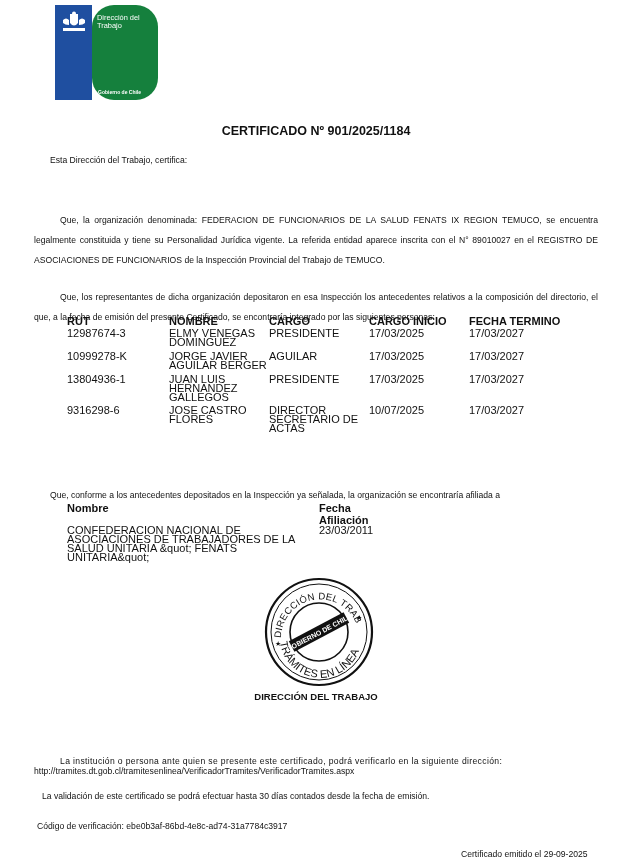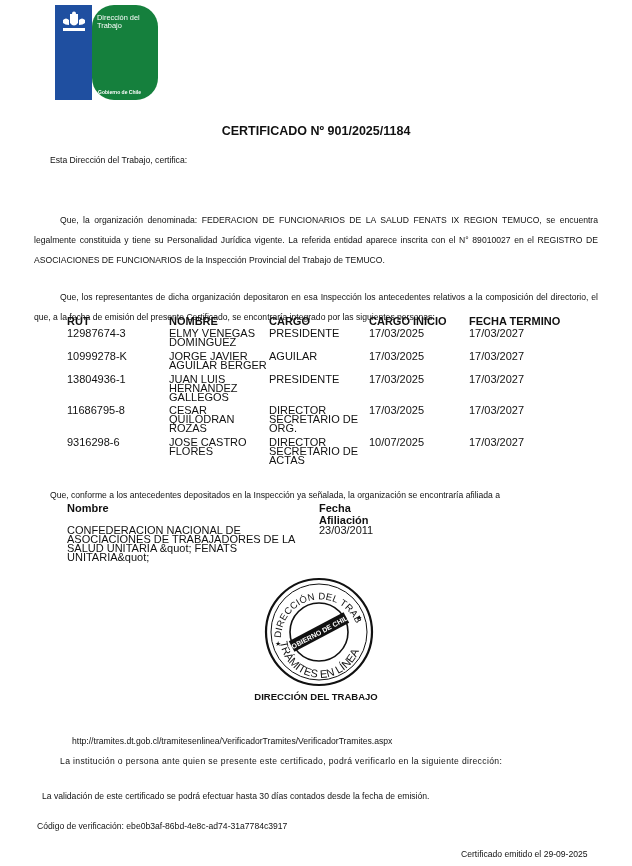--- a/index.html
+++ b/index.html
@@ -87,27 +87,20 @@
       <td>17/03/2027</td>
     </tr>
     <tr style="height:31px">
       <td>13804936-1</td>
       <td>JUAN LUIS HERNANDEZ GALLEGOS</td>
       <td>PRESIDENTE</td>
       <td>17/03/2025</td>
       <td>17/03/2027</td>
     </tr>
     <tr style="height:32px">
-      <td>11686795-8</td>
-      <td>CESAR QUILODRAN ROZAS</td>
-      <td>DIRECTOR SECRETARIO DE ORG.</td>
-      <td>17/03/2025</td>
-      <td>17/03/2027</td>
-    </tr>
-    <tr style="height:32px">
       <td>9316298-6</td>
       <td>JOSE CASTRO FLORES</td>
       <td>DIRECTOR SECRETARIO DE ACTAS</td>
       <td>10/07/2025</td>
       <td>17/03/2027</td>
     </tr>
   </tbody>
 </table>
 
 <div class="abs" style="left:50px; top:490px;">Que, conforme a los antecedentes depositados en la Inspección ya señalada, la organización se encontraría afiliada a</div>
@@ -149,21 +142,21 @@
     <rect x="25" y="50" width="62" height="12" fill="#111"></rect>
     <text x="56" y="59" text-anchor="middle" font-family="Liberation Sans, sans-serif" font-size="7" font-weight="bold" fill="#fff">GOBIERNO DE CHILE</text>
   </g>
   <text x="12" y="70" font-size="7" fill="#111">★</text>
   <text x="93" y="44" font-size="7" fill="#111">★</text>
 </svg>
 
 <div class="abs bold center-text" style="left:0; width:632px; top:691px; font-size:9.5px;">DIRECCIÓN DEL TRABAJO</div>
 
 <div class="abs p indent just" style="left:34px; top:734px; width:564px; letter-spacing:0.35px;">La institución o persona ante quien se presente este certificado, podrá verificarlo en la siguiente dirección:</div>
-<div class="abs" style="left:34px; top:736px;margin-left:38px;">http://tramites.dt.gob.cl/tramitesenlinea/VerificadorTramites/VerificadorTramites.aspx</div>
+<div class="abs" style="left:34px; top:766px;">http://tramites.dt.gob.cl/tramitesenlinea/VerificadorTramites/VerificadorTramites.aspx</div>
 
 <div class="abs" style="left:42px; top:791px;">La validación de este certificado se podrá efectuar hasta 30 días contados desde la fecha de emisión.</div>
 
 <div class="abs" style="left:37px; top:821px;">
   <span>Código de verificación:</span>
   <span>ebe0b3af-86bd-4e8c-ad74-31a7784c3917</span>
 </div>
 
 <div class="abs" style="left:461px; top:849px;">Certificado emitido el 29-09-2025</div>
 

